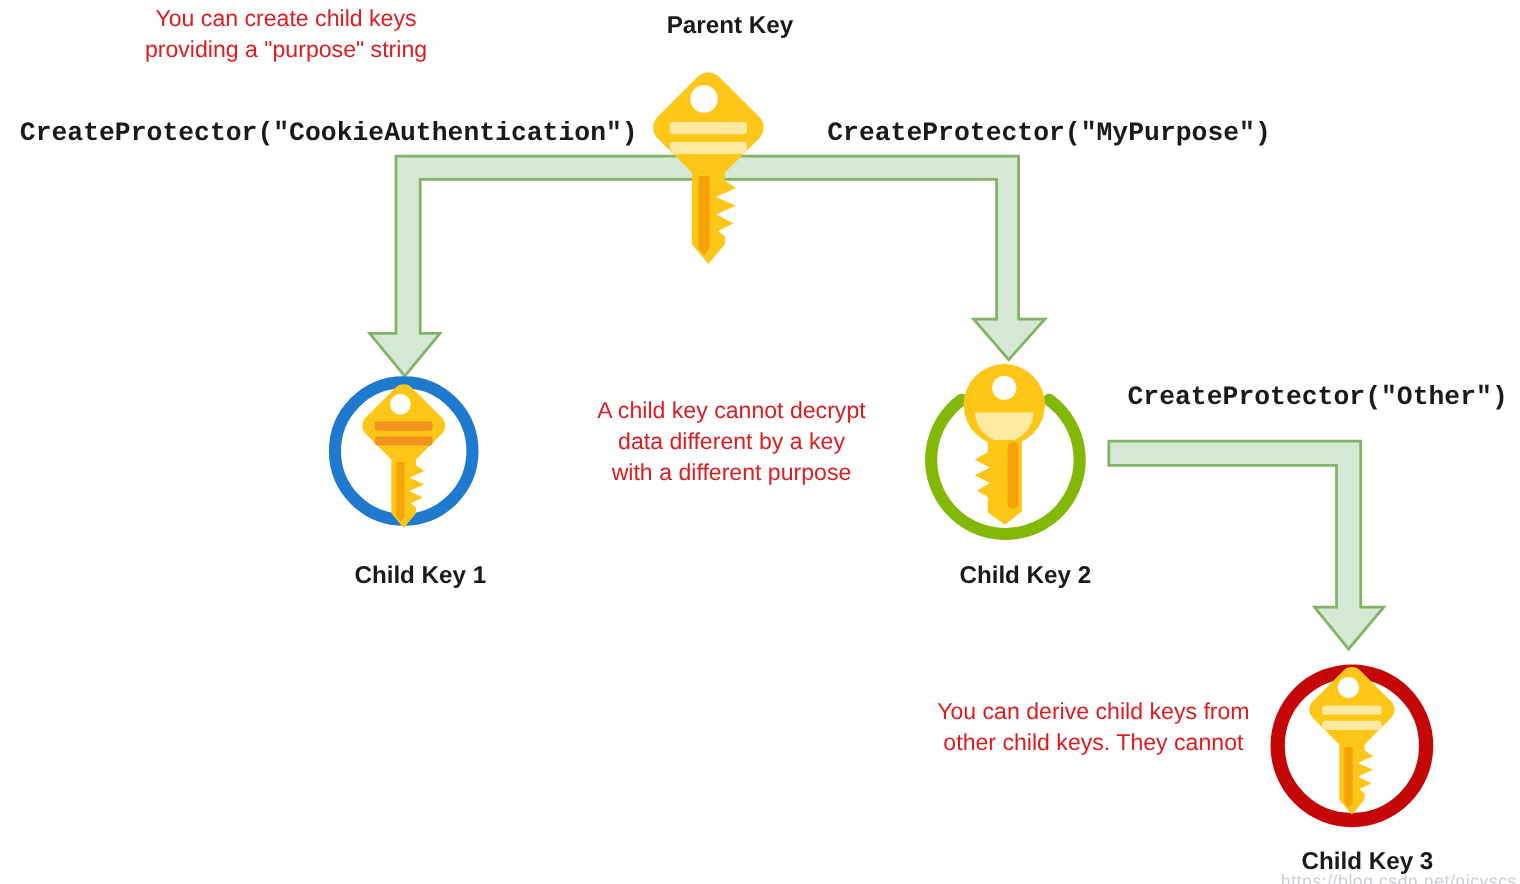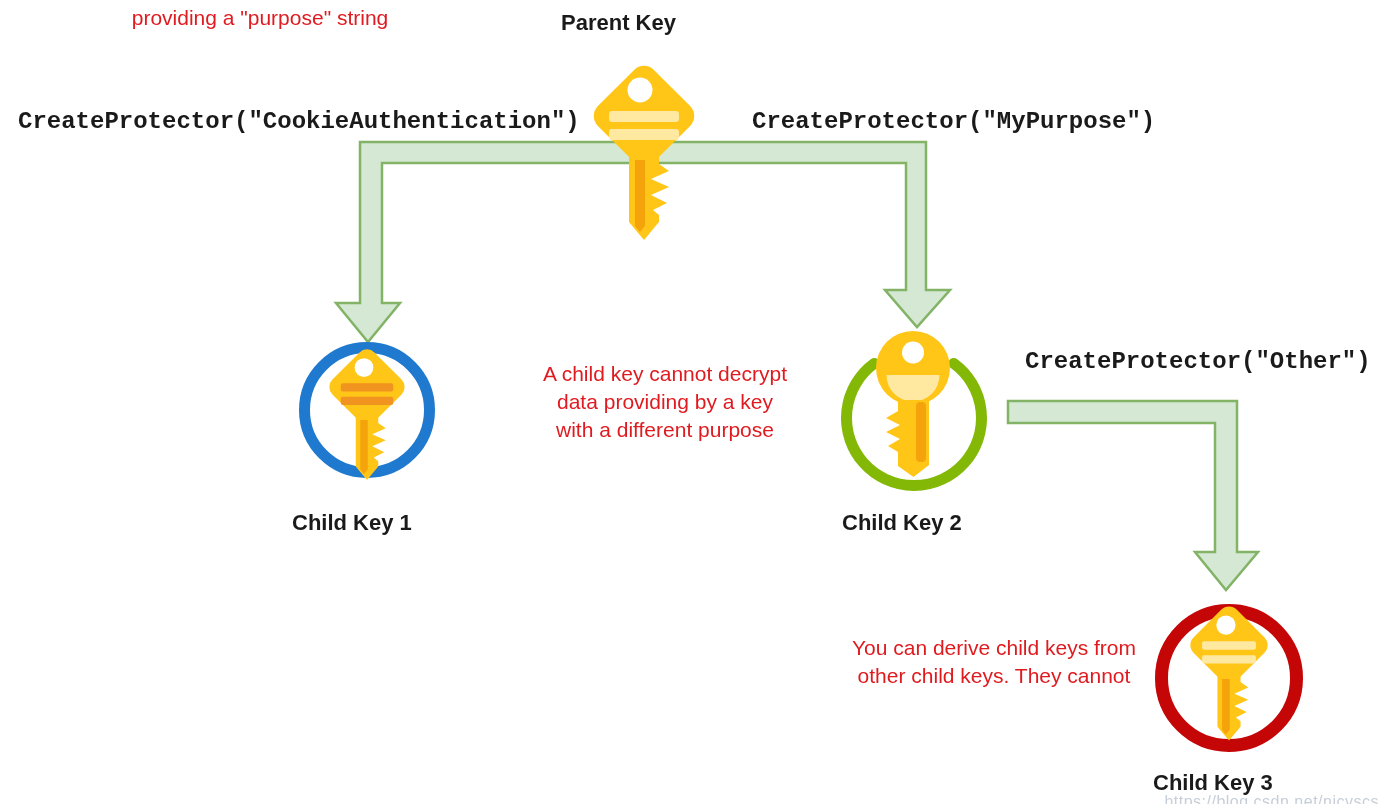--- a/index.html
+++ b/index.html
@@ -27,21 +27,21 @@
     font-weight: bold;
     font-size: 24px;
     line-height: 28px;
     color: var(--text_black);
   }
   .label {
     font-weight: bold;
     font-size: 22px;
     line-height: 26px;
     color: var(--text_black);
-    text-align: left;
+    text-align: right;
   }
   .watermark {
     position: absolute;
     right: 3px;
     top: 772px;
     font-size: 16px;
     color: var(--watermark_gray);
     opacity: 0.95;
     letter-spacing: 0.5px;
     margin-top: 21px;
@@ -81,32 +81,33 @@
     <path class="ring" d="M 874.3 363.4 A 67.5 67.5 0 1 0 953.7 363.4" stroke-width="11" stroke-linecap="round" stroke="#83b906"></path>
     <circle class="ring" cx="1229" cy="678" r="67.5" stroke-width="13" stroke="#c50607"></circle>
 
     <use href="#keyA" transform="translate(584,60)" style="--stripe: var(--key_pale)"></use>
     <use href="#keyA" transform="translate(322,345) scale(0.75)" style="--stripe: var(--key_orange)"></use>
     <use href="#keyB" transform="translate(853,330)"></use>
     <use href="#keyA" transform="translate(1182.8,602) scale(0.77)" style="--stripe: var(--key_pale)"></use>
   </svg>
 
   <div class="txt note" style="left:70px; top:4px; width:380px;">
+    <div>You can create child keys</div>
     <div>providing a "purpose" string</div>
   </div>
 
   <div class="txt label" style="left:561px; top:10px; width:160px;">Parent Key</div>
 
   <div class="txt code" style="left:18px; top:108px;">CreateProtector("CookieAuthentication")</div>
   <div class="txt code" style="left:752px; top:108px;">CreateProtector("MyPurpose")</div>
   <div class="txt code" style="left:1025px; top:348px;">CreateProtector("Other")</div>
 
   <div class="txt note" style="left:485px; top:360px; width:360px;">
     <div>A child key cannot decrypt</div>
-    <div>data providing by a key</div>
+    <div>data different by a key</div>
     <div>with a different purpose</div>
   </div>
 
   <div class="txt note" style="left:799px; top:634px; width:390px;">
     <div>You can derive child keys from</div>
     <div>other child keys. They cannot</div>
   </div>
 
   <div class="txt label" style="left:292px; top:510px; width:150px;">Child Key 1</div>
   <div class="txt label" style="left:842px; top:510px; width:150px;">Child Key 2</div>

